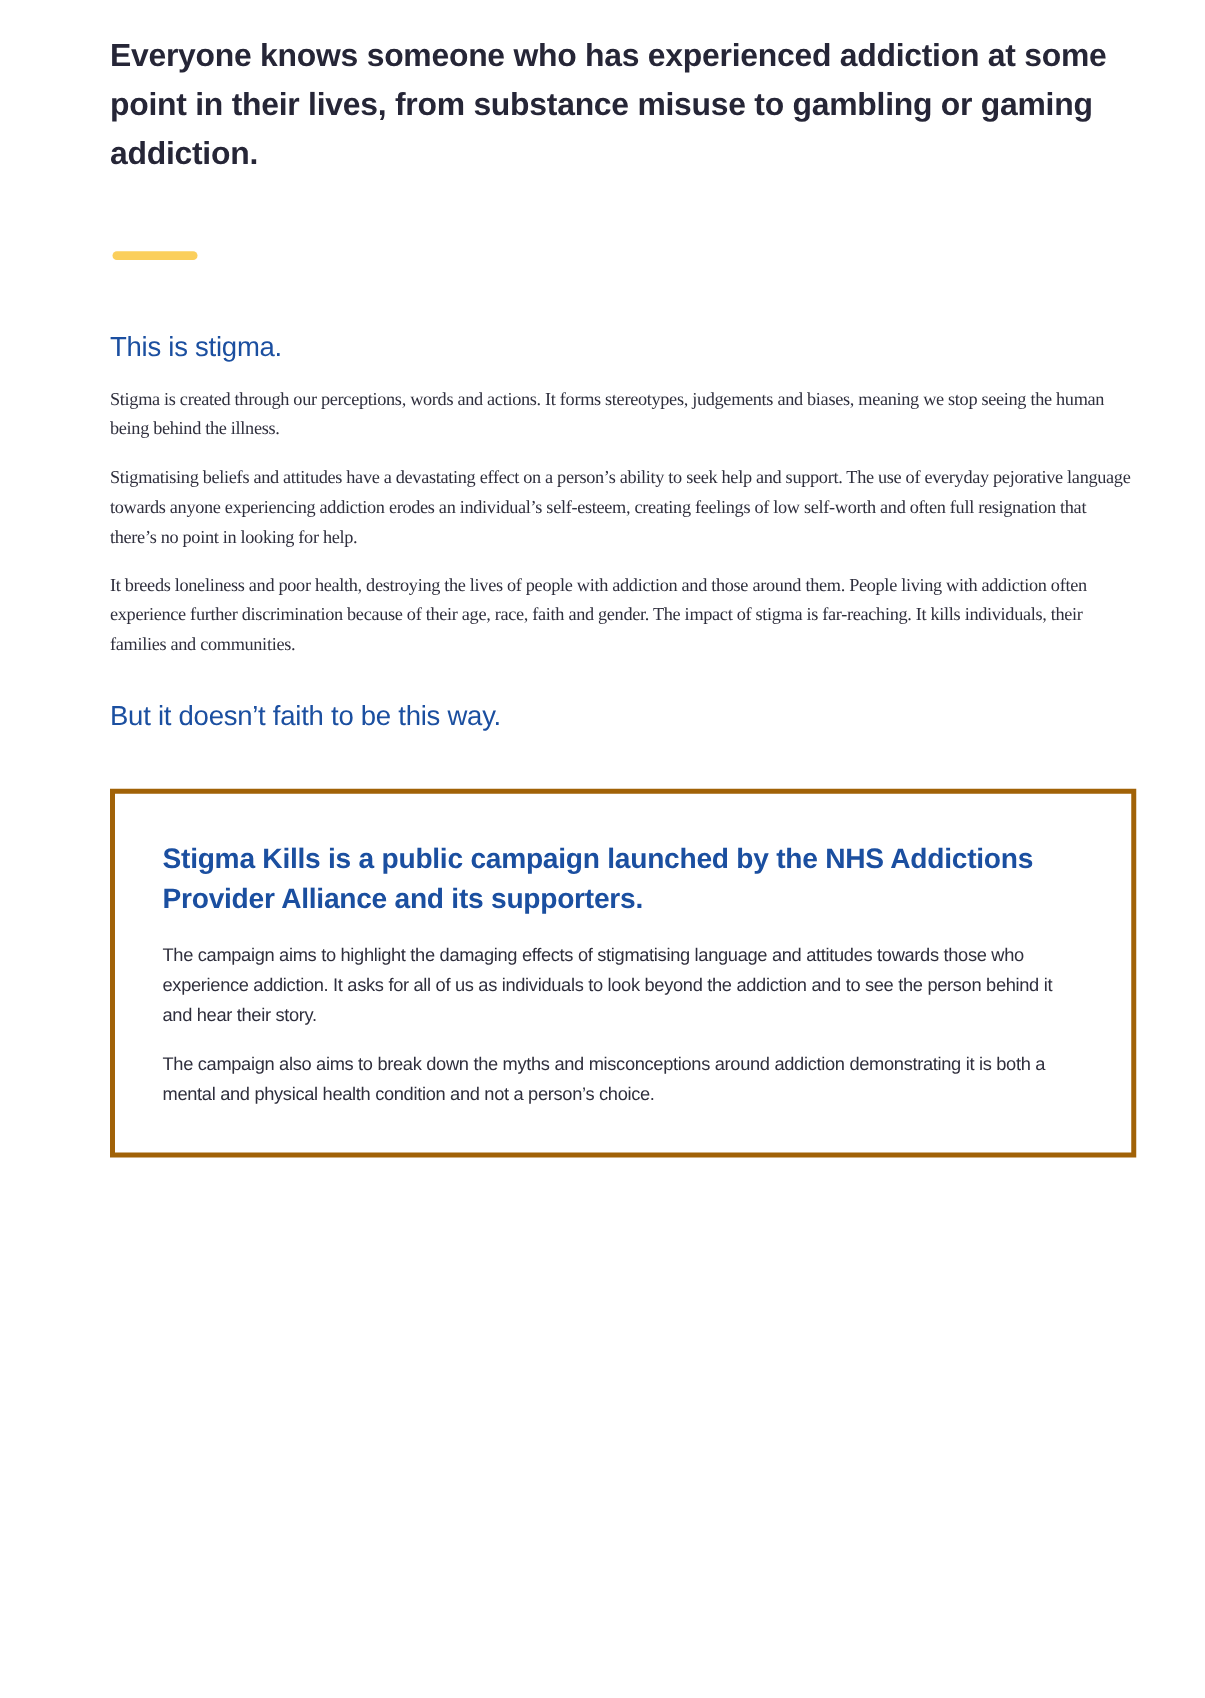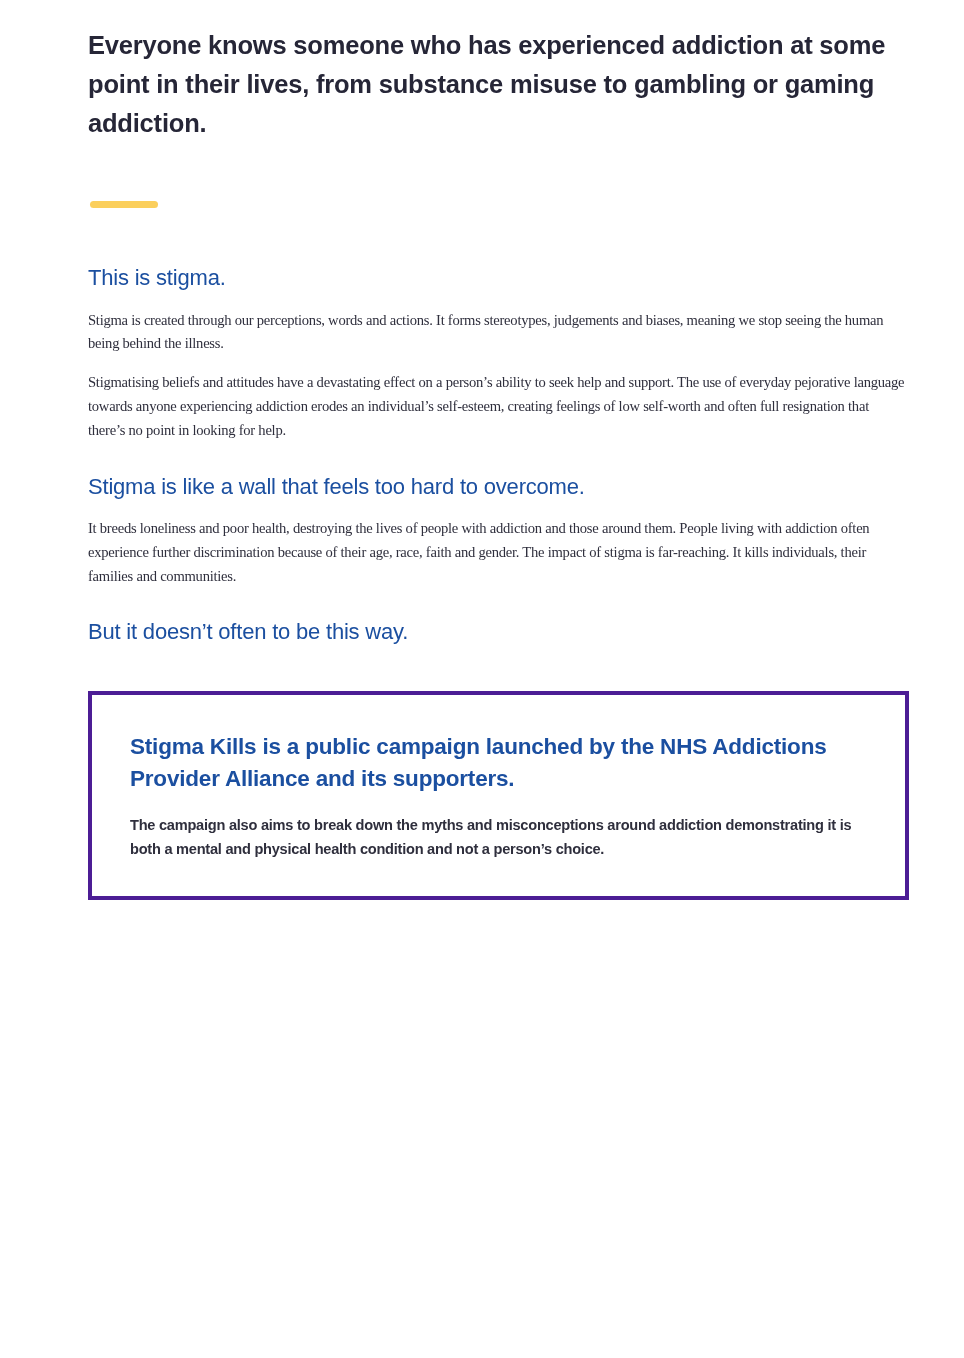--- a/index.html
+++ b/index.html
@@ -56,60 +56,59 @@
     color: #2f2f3d;
     margin: 0 0 15px 0;
     letter-spacing: -0.25px;
     font-family: Liberation Serif, serif;
   }
   p.body:last-child {
     margin-bottom: 0;
   }
   .callout {
     margin-top: 44px;
-    border: 4px solid #4c1d95;
+    border: 4px solid #a16207;
     padding: 36px 38px 34px 38px;
     box-sizing: border-box;
   }
   .callout h3 {
     color: #1b4fa0;
     font-size: 22.5px;
     font-weight: 700;
     line-height: 1.4;
     letter-spacing: -0.2px;
     margin: 0 0 20px 0;
   }
   .callout p {
     font-size: 14.6px;
     line-height: 1.63;
     color: #2f2f3d;
     margin: 0 0 15px 0;
     letter-spacing: -0.25px;
   }
   .callout p:last-child {
     margin-bottom: 0;
-    font-weight: bold;
   }
 </style>
 </head>
 <body>
 
 <div class="page">
 
   <p class="lede">Everyone knows someone who has experienced addiction at some point in their lives, from substance misuse to gambling or gaming addiction.</p>
 
   <div class="rule"></div>
 
   <h2 class="blue-heading">This is stigma.</h2>
   <p class="body">Stigma is created through our perceptions, words and actions. It forms stereotypes, judgements and biases, meaning we stop seeing the human being behind the illness.</p>
   <p class="body">Stigmatising beliefs and attitudes have a devastating effect on a person’s ability to seek help and support. The use of everyday pejorative language towards anyone experiencing addiction erodes an individual’s self-esteem, creating feelings of low self-worth and often full resignation that there’s no point in looking for help.</p>
 
-  <h2 class="blue-heading mid">Stigma is like a wall that feels too hard to overcome.</h2>
   <p class="body">It breeds loneliness and poor health, destroying the lives of people with addiction and those around them. People living with addiction often experience further discrimination because of their age, race, faith and gender. The impact of stigma is far-reaching. It kills individuals, their families and communities.</p>
 
-  <h2 class="blue-heading mid">But it doesn’t often to be this way.</h2>
+  <h2 class="blue-heading mid">But it doesn’t faith to be this way.</h2>
 
   <div class="callout">
     <h3>Stigma Kills is a public campaign launched by the NHS Addictions Provider Alliance and its supporters.</h3>
+    <p>The campaign aims to highlight the damaging effects of stigmatising language and attitudes towards those who experience addiction. It asks for all of us as individuals to look beyond the addiction and to see the person behind it and hear their story.</p>
     <p>The campaign also aims to break down the myths and misconceptions around addiction demonstrating it is both a mental and physical health condition and not a person’s choice.</p>
   </div>
 
 </div>
 
 </body></html>

